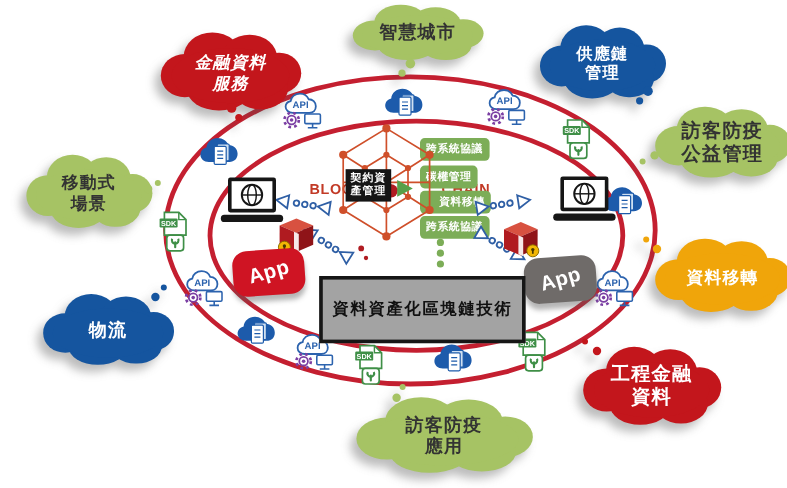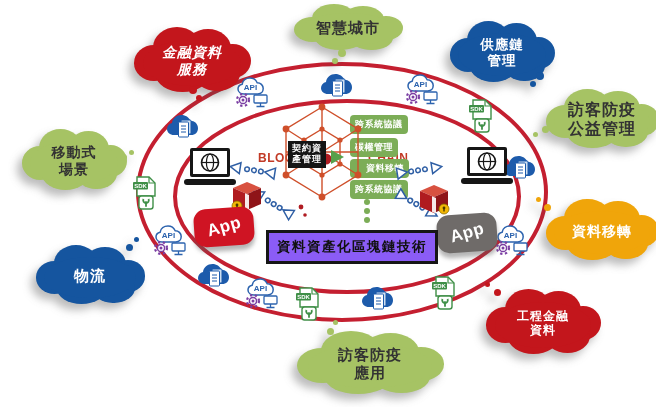--- a/index.html
+++ b/index.html
@@ -24,22 +24,22 @@
   .dot{position:absolute;border-radius:50%;background:var(--c);z-index:1;}
   
   .bc{position:absolute;font-weight:bold;color:#c23a26;font-size:12px;letter-spacing:.5px;}
   .fn{position:absolute;background:#7cad57;color:#fff;font-weight:bold;font-size:9px;
       padding:3px 5px;border-radius:4px;letter-spacing:.5px;white-space:nowrap;}
   .gdot{position:absolute;width:6px;height:6px;border-radius:50%;background:#7cad57;}
   .contract{position:absolute;background:#151515;color:#fff;font-weight:bold;font-size:9px;
             line-height:1.25;padding:2px 4px;text-align:center;letter-spacing:1px;z-index:3;}
   .garrow{position:absolute;width:0;height:0;border-top:7px solid transparent;
           border-bottom:7px solid transparent;border-left:13px solid #57a04a;z-index:3;}
-  .titlebox{position:absolute;background:#8b5cf6;border:3px solid #161616;color:#111;
-            font-weight:bold;font-size:13.5px;letter-spacing:1.5px;padding:5px 8px;
+  .titlebox{position:absolute;background:#a3a3a3;border:3px solid #161616;color:#111;
+            font-weight:bold;font-size:13.5px;letter-spacing:1.5px;padding:16px 8px;
             white-space:nowrap;z-index:6;}
   
   .app{position:absolute;border-radius:12px;display:flex;align-items:center;justify-content:center;
        transform:rotate(-4deg);box-shadow:0 5px 4px rgba(90,90,90,.45);z-index:4;}
   .app span{color:#fff;font-weight:bold;font-size:17px;transform:rotate(-12deg);letter-spacing:.5px;}
   svg{position:absolute;overflow:visible;}
   svg text{font-family:"Liberation Sans","DejaVu Sans",sans-serif;font-weight:bold;}
 </style>
 </head>
 <body>
@@ -237,21 +237,21 @@
       <i class="dot" style="left:-12px;top:-5px;width:5px;height:5px;"></i>
   </div>
   <div class="cloud" style="--c:#c3161c;left:488px;top:292px;width:110px;height:62px;">
     <i class="b b1"></i>
       <i class="b b2"></i>
       <i class="b b3"></i>
       <i class="b b4"></i>
       <i class="b b5"></i>
       <i class="b b6"></i>
       <em class="body"></em>
-    <span class="cl" style="font-size:12px;">
+    <span class="cl" style="font-size:16px;">
         <span>工程金融</span>
         <span>資料</span>
       </span>
     <i class="dot" style="left:6px;top:-3px;width:7px;height:7px;"></i>
       <i class="dot" style="left:-3px;top:-10px;width:5px;height:5px;"></i>
   </div>
   <div class="cloud green" style="--c:#a6c364;left:300px;top:334px;width:140px;height:60px;">
     <i class="b b1"></i>
       <i class="b b2"></i>
       <i class="b b3"></i>

